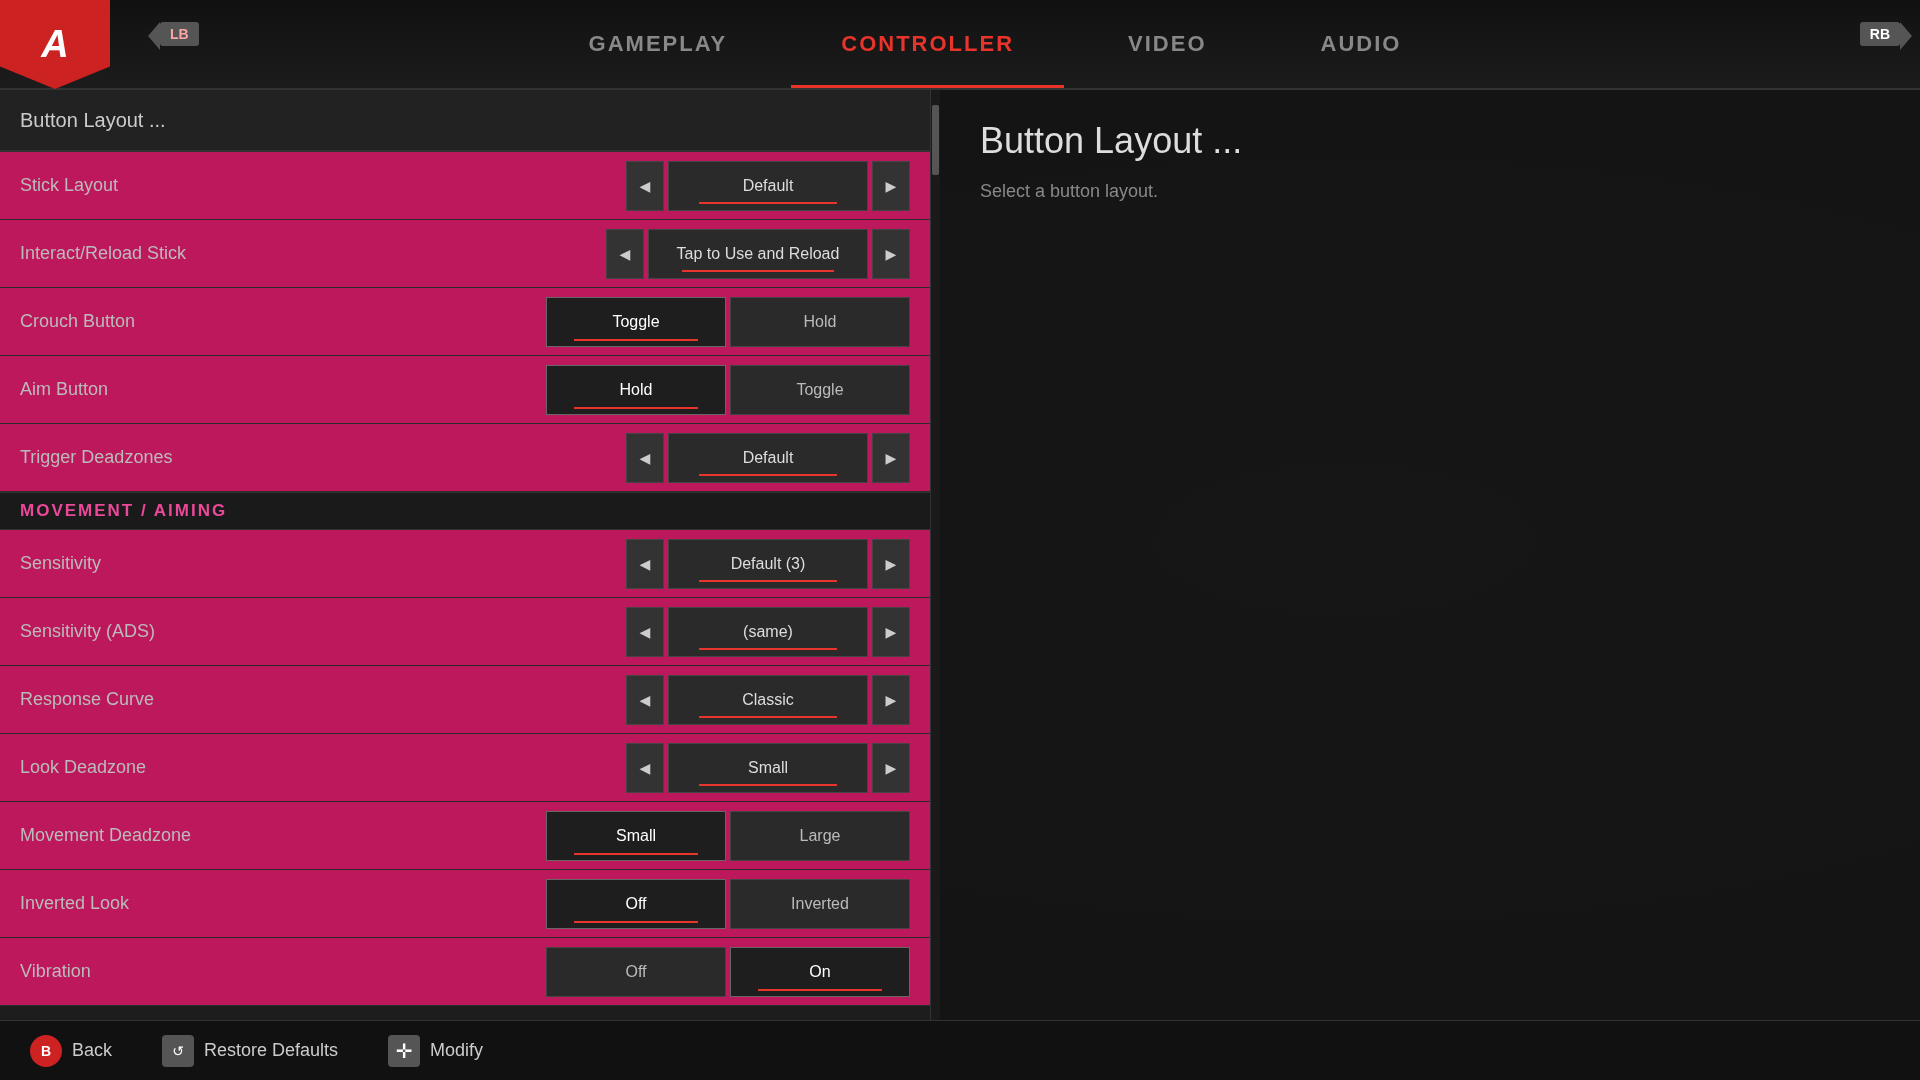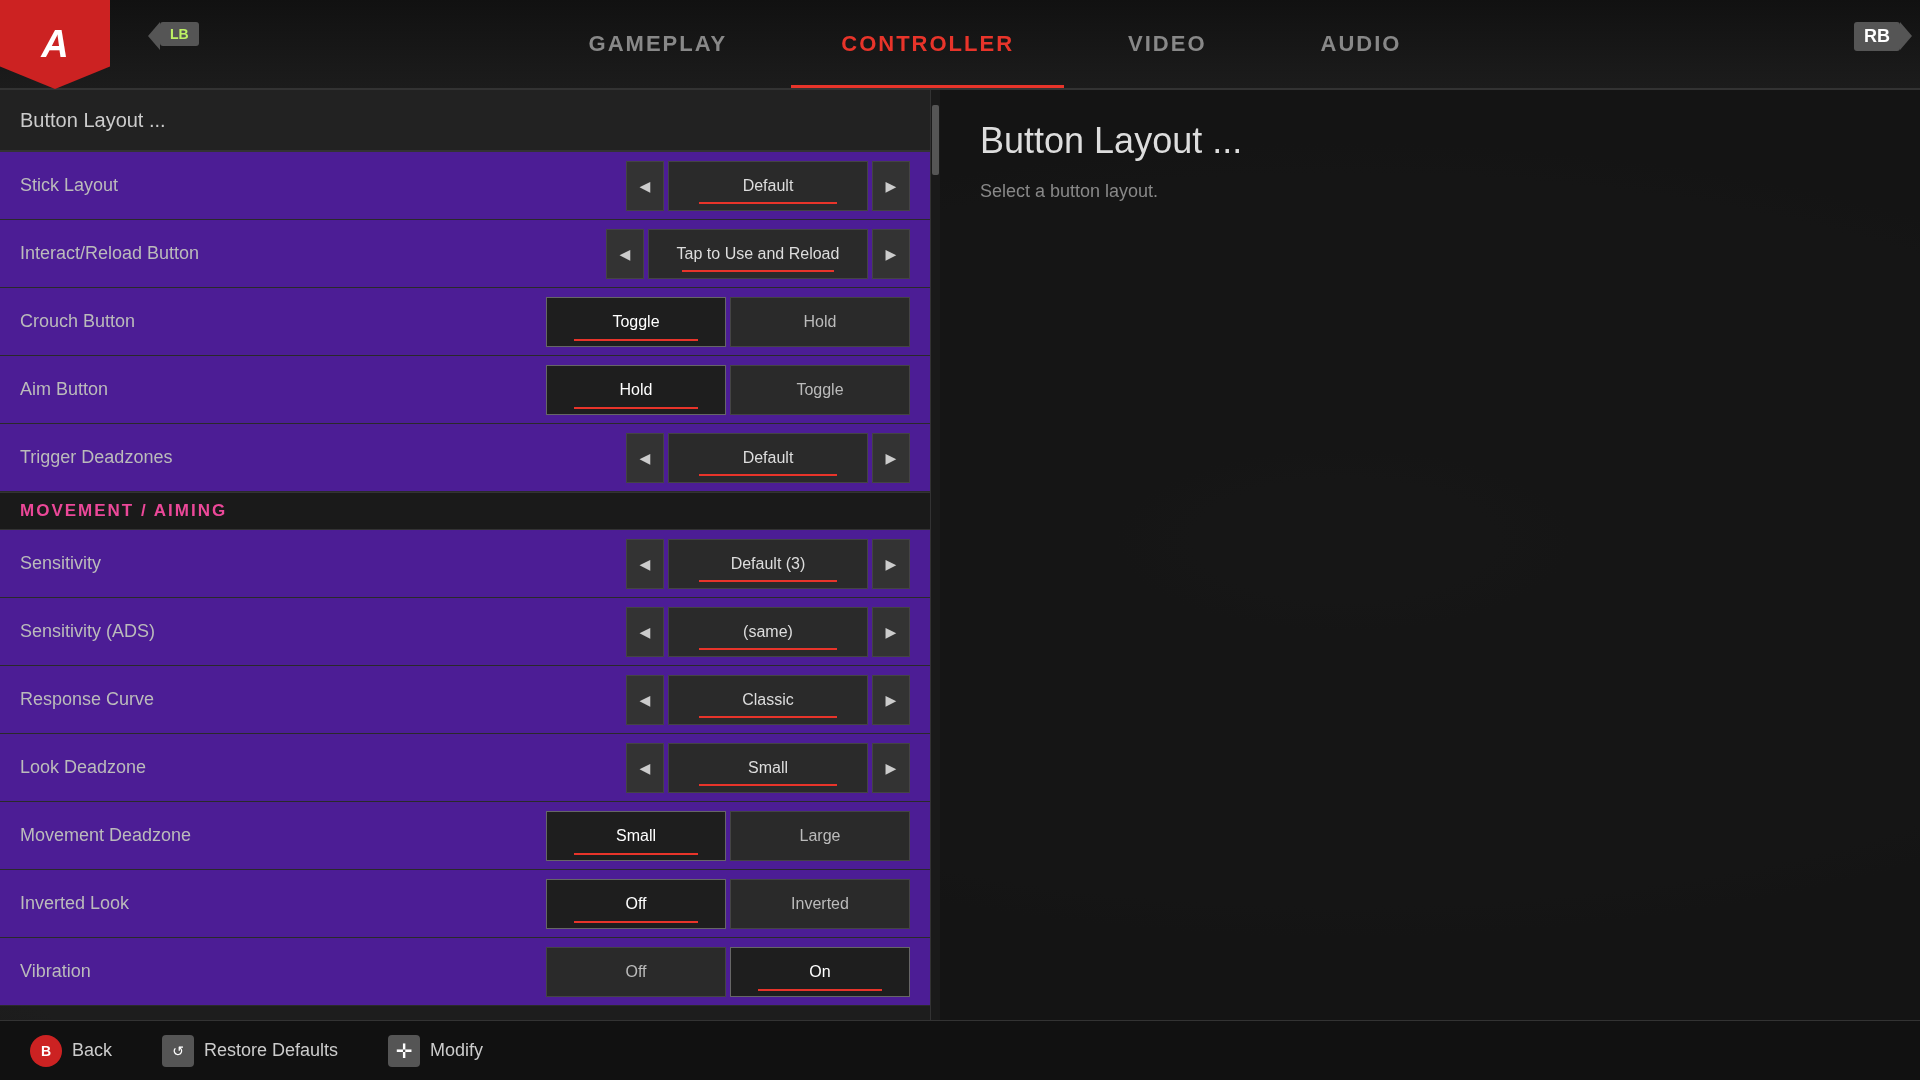--- a/index.html
+++ b/index.html
@@ -88,21 +88,21 @@
       left: 0; right: 0;
       height: 3px;
       background: #e8342a;
     }
 
     .lb-badge {
       position: absolute;
       left: 160px;
       top: 22px;
       background: #555;
-      color: #bef264;
+      color: #fca5a5;
       font-size: 14px;
       font-weight: 700;
       padding: 4px 10px;
       border-radius: 3px;
       display: flex;
       align-items: center;
       gap: 4px;
     }
     .lb-badge::before {
       content: '';
@@ -115,21 +115,21 @@
       border-bottom: 14px solid transparent;
       border-right: 12px solid #555;
     }
 
     .rb-badge {
       position: absolute;
       right: 20px;
       top: 22px;
       background: #555;
       color: white;
-      font-size: 18px;
+      font-size: 14px;
       font-weight: 700;
       padding: 4px 10px;
       border-radius: 3px;
     }
     .rb-badge::after {
       content: '';
       position: absolute;
       right: -12px;
       top: 0; bottom: 0;
       width: 0;
@@ -179,21 +179,21 @@
       border-bottom: 1px solid #333;
     }
 
     
     .setting-row {
       display: flex;
       align-items: center;
       min-height: 68px;
       padding: 0 20px;
       border-bottom: 1px solid #2a2a2a;
-      background: #4c1d95;
+      background: #be185d;
     }
 
     .setting-label {
       flex: 1;
       font-size: 18px;
       color: #bbb;
       font-weight: 400;
     }
 
     
@@ -415,21 +415,21 @@
         <div class="value-display">
             <span>Default</span>
           </div>
         <div class="arrow-btn">
             <span class="chevron-right"></span>
           </div>
       </div>
     </div>
 
     <div class="setting-row">
-      <span class="setting-label">Interact/Reload Button</span>
+      <span class="setting-label">Interact/Reload Stick</span>
       <div class="control-arrow-group">
         <div class="arrow-btn">
             <span class="chevron-left"></span>
           </div>
         <div class="value-display" style="width:220px;">
             <span>Tap to Use and Reload</span>
           </div>
         <div class="arrow-btn">
             <span class="chevron-right"></span>
           </div>

